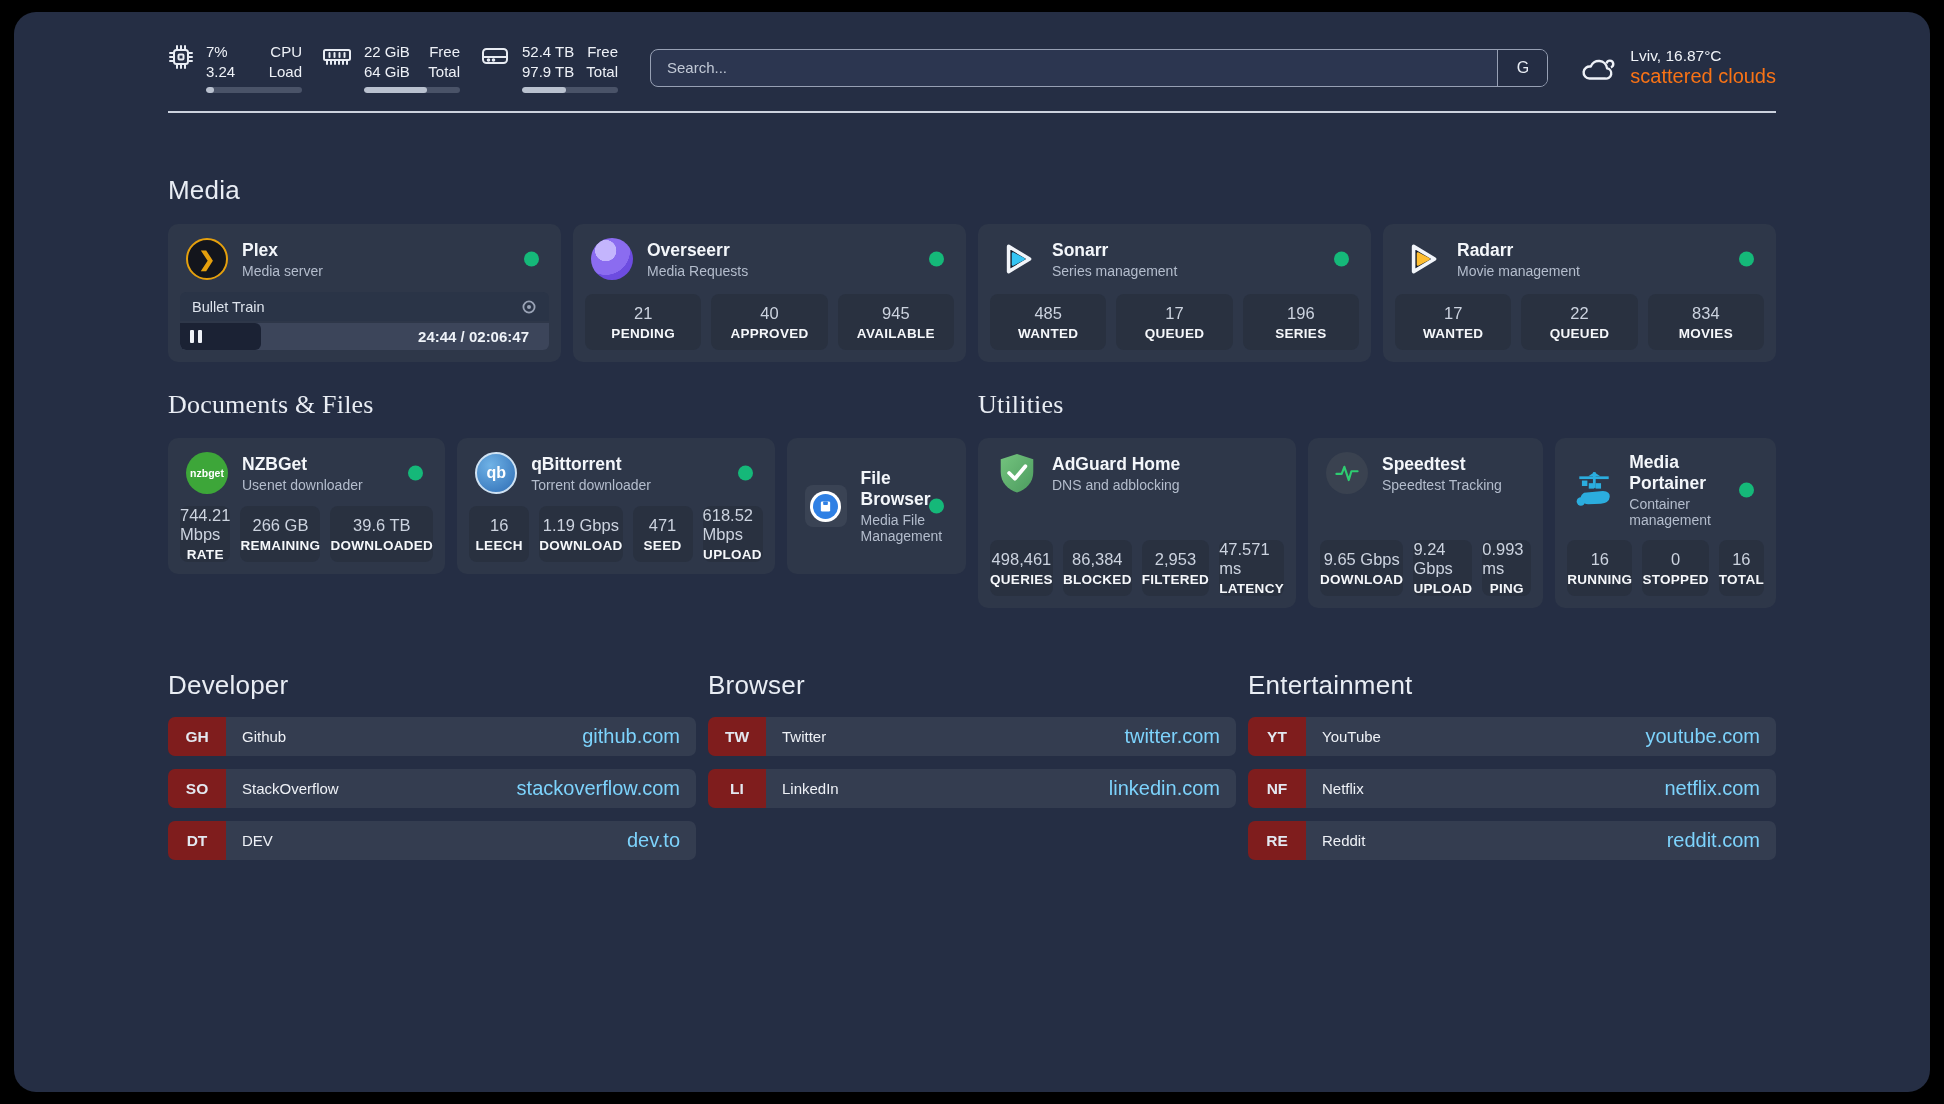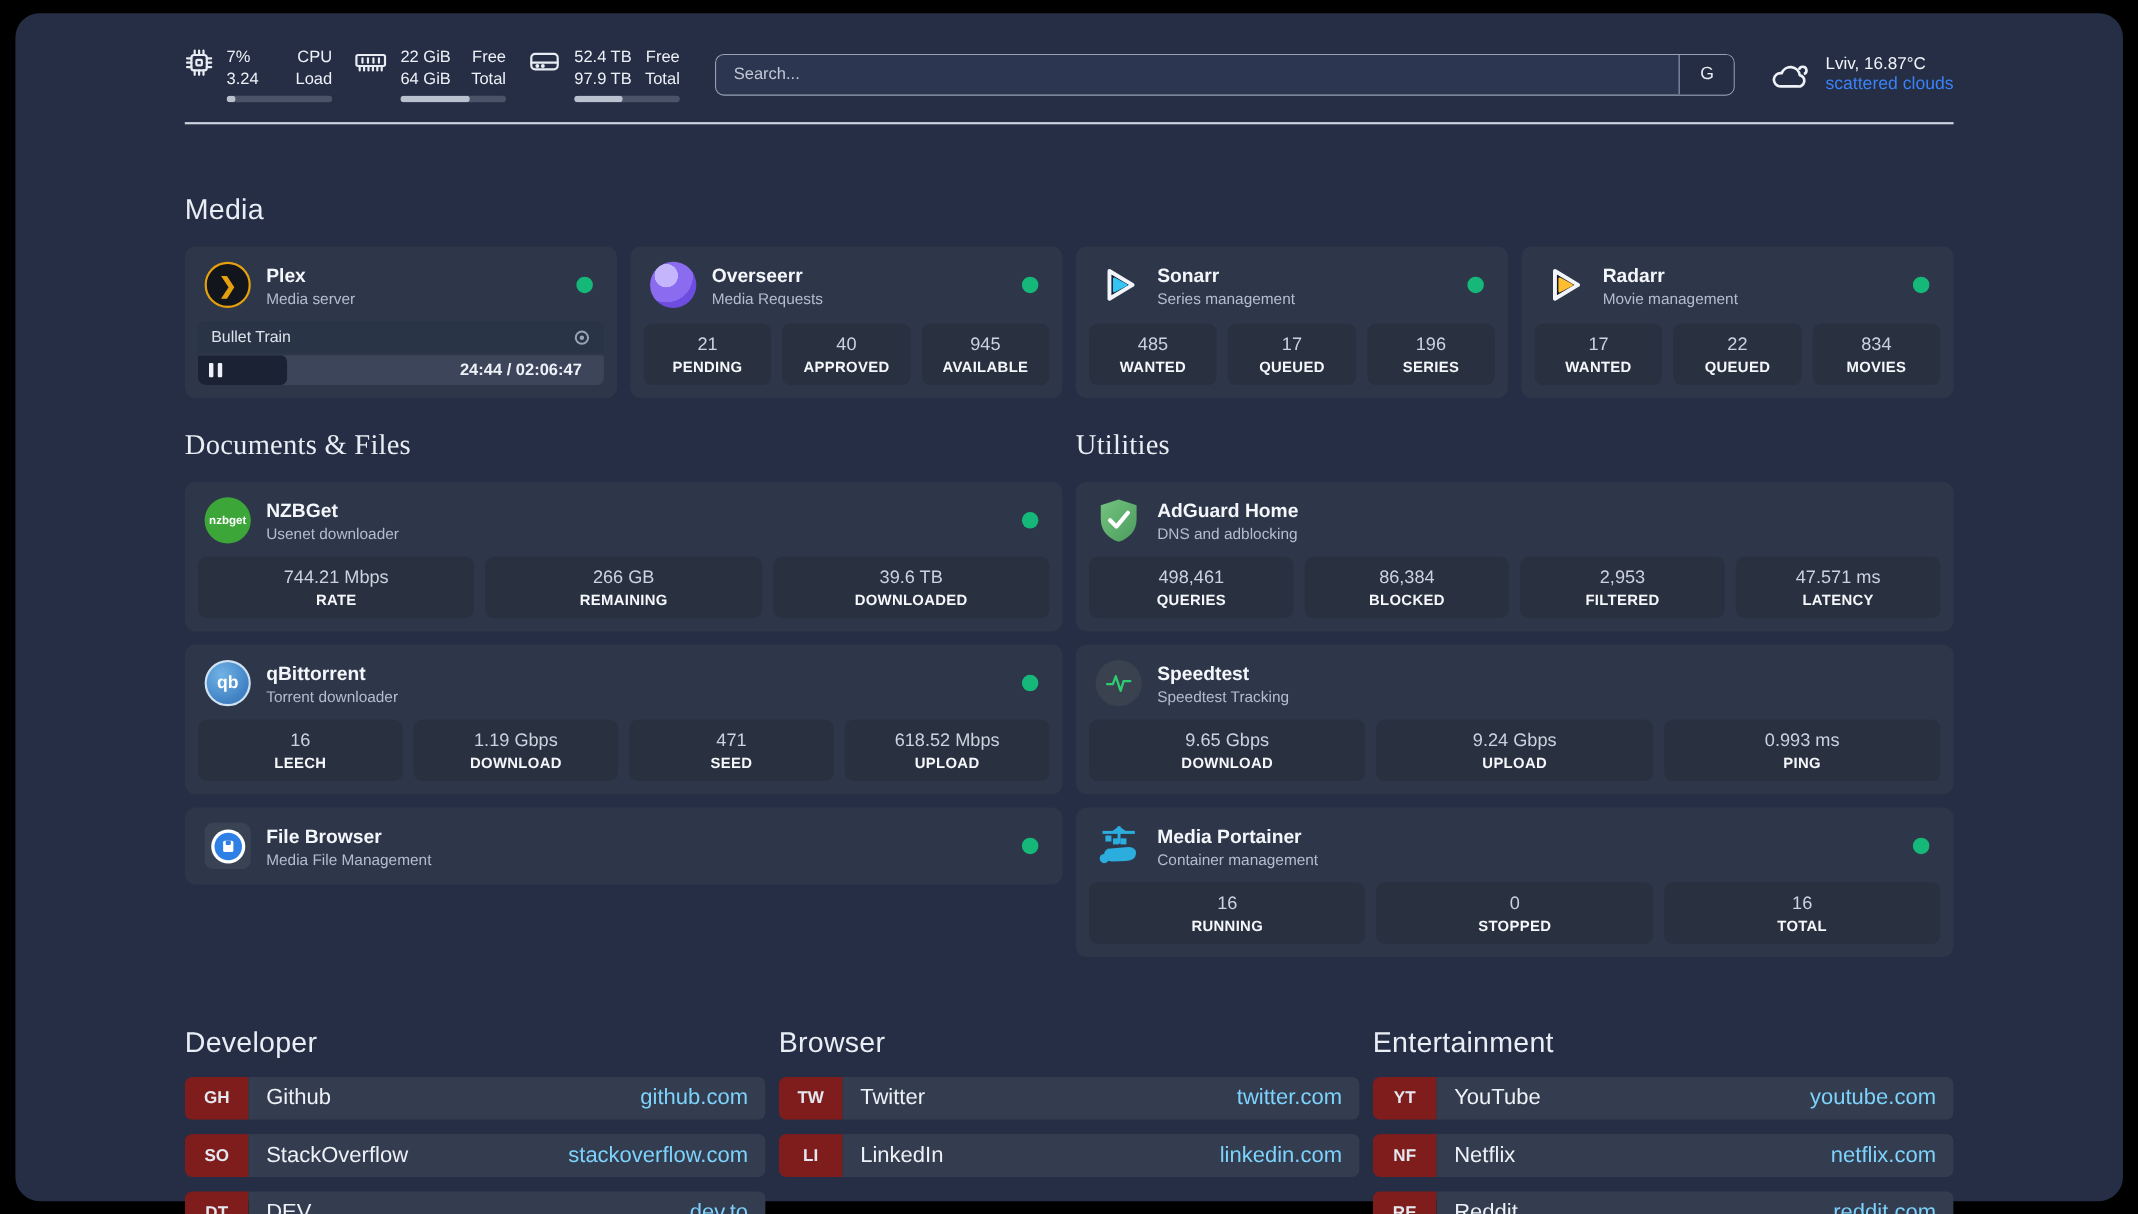--- a/index.html
+++ b/index.html
@@ -24,33 +24,33 @@
     border:1px solid #97a0b4; border-radius:8px; background:#2c3650; overflow:hidden; }
   .searchbar input { flex:1; background:transparent; border:none; outline:none;
     color:#e8ecf3; font-size:15px; padding:0 16px; font-family:"Liberation Sans", sans-serif; }
   .searchbar input::placeholder { color:#c2c9d6; }
   .search-engine { width:50px; display:flex; align-items:center; justify-content:center;
     background:#242d44; border-left:1px solid #97a0b4; color:#e8ecf3; font-size:16px; cursor:pointer; }
 
   .weather { display:flex; align-items:center; gap:14px; margin-left:10px; }
   .weather-icon { color:#eef1f7; }
   .weather-line1 { font-size:15.5px; color:#f0f3f8; }
-  .weather-line2 { font-size:16px; color:#3b82f6; }
+  .weather-line2 { font-size:20px; color:#f97316; }
 
   .divider { margin:18px 154px 0 154px; border-top:2px solid #ccd2de; }
 
   
   .section-heading { font-size:26px; font-weight:500; color:#e9edf4; letter-spacing:.2px; }
   .h-media { margin-top:62px; margin-bottom:18px; }
   .h-row2 { margin-top:28px; margin-bottom:18px;font-family:Liberation Serif, serif; }
   .h-links { margin-bottom:16px; }
 
   .media-grid { display:grid; grid-template-columns:repeat(4,1fr); gap:12px; }
   .mid-grid { display:grid; grid-template-columns:1fr 1fr; gap:12px; align-items:start; }
-  .col-stack { display:flex; flex-direction:column; gap:12px; }
+  .col-stack { display:flex; gap:12px; }
 
   
   .card { background:#2e3749; border-radius:10px; padding:12px; display:flex; flex-direction:column; min-height:130px; cursor:pointer; }
   .card.slim { min-height:64px; justify-content:center; }
   .card-header { position:relative; display:flex; align-items:center; gap:14px; padding:2px 6px; }
   .app-titles { display:flex; flex-direction:column; gap:2px; }
   .app-name { font-size:17.5px; font-weight:700; color:#f3f6fa; }
   .app-desc { font-size:14px; color:#b4bdcd; }
   .dot { position:absolute; right:10px; top:50%; transform:translateY(-50%);
     width:15px; height:15px; border-radius:50%; background:#15b879; }
@@ -88,21 +88,21 @@
   .pause-btn span { width:4px; height:13px; background:#eef1f7; border-radius:1px; }
   .player-time { position:absolute; right:20px; font-size:15px; font-weight:700; color:#eef2f8; }
 
   
   .links-grid { display:grid; grid-template-columns:repeat(3,1fr); gap:12px; margin-top:62px; }
   .link-rows { display:flex; flex-direction:column; gap:13px; }
   .link-row { display:flex; height:39px; border-radius:7px; overflow:hidden; cursor:pointer; }
   .link-abbr { width:58px; background:#7f1d1d; display:flex; align-items:center; justify-content:center;
     font-size:15.5px; font-weight:600; color:#e3e8f0; }
   .link-body { flex:1; background:#343d50; display:flex; align-items:center; justify-content:space-between; padding:0 16px; }
-  .link-name { font-size:20px; color:#eef1f6; }
+  .link-name { font-size:15px; color:#eef1f6; }
   .link-url { font-size:20px; color:#7dd3fc; }
 
   svg { display:block; }
 </style>
 </head>
 <body>
 
 <div class="panel">
 
   <div class="topbar">

